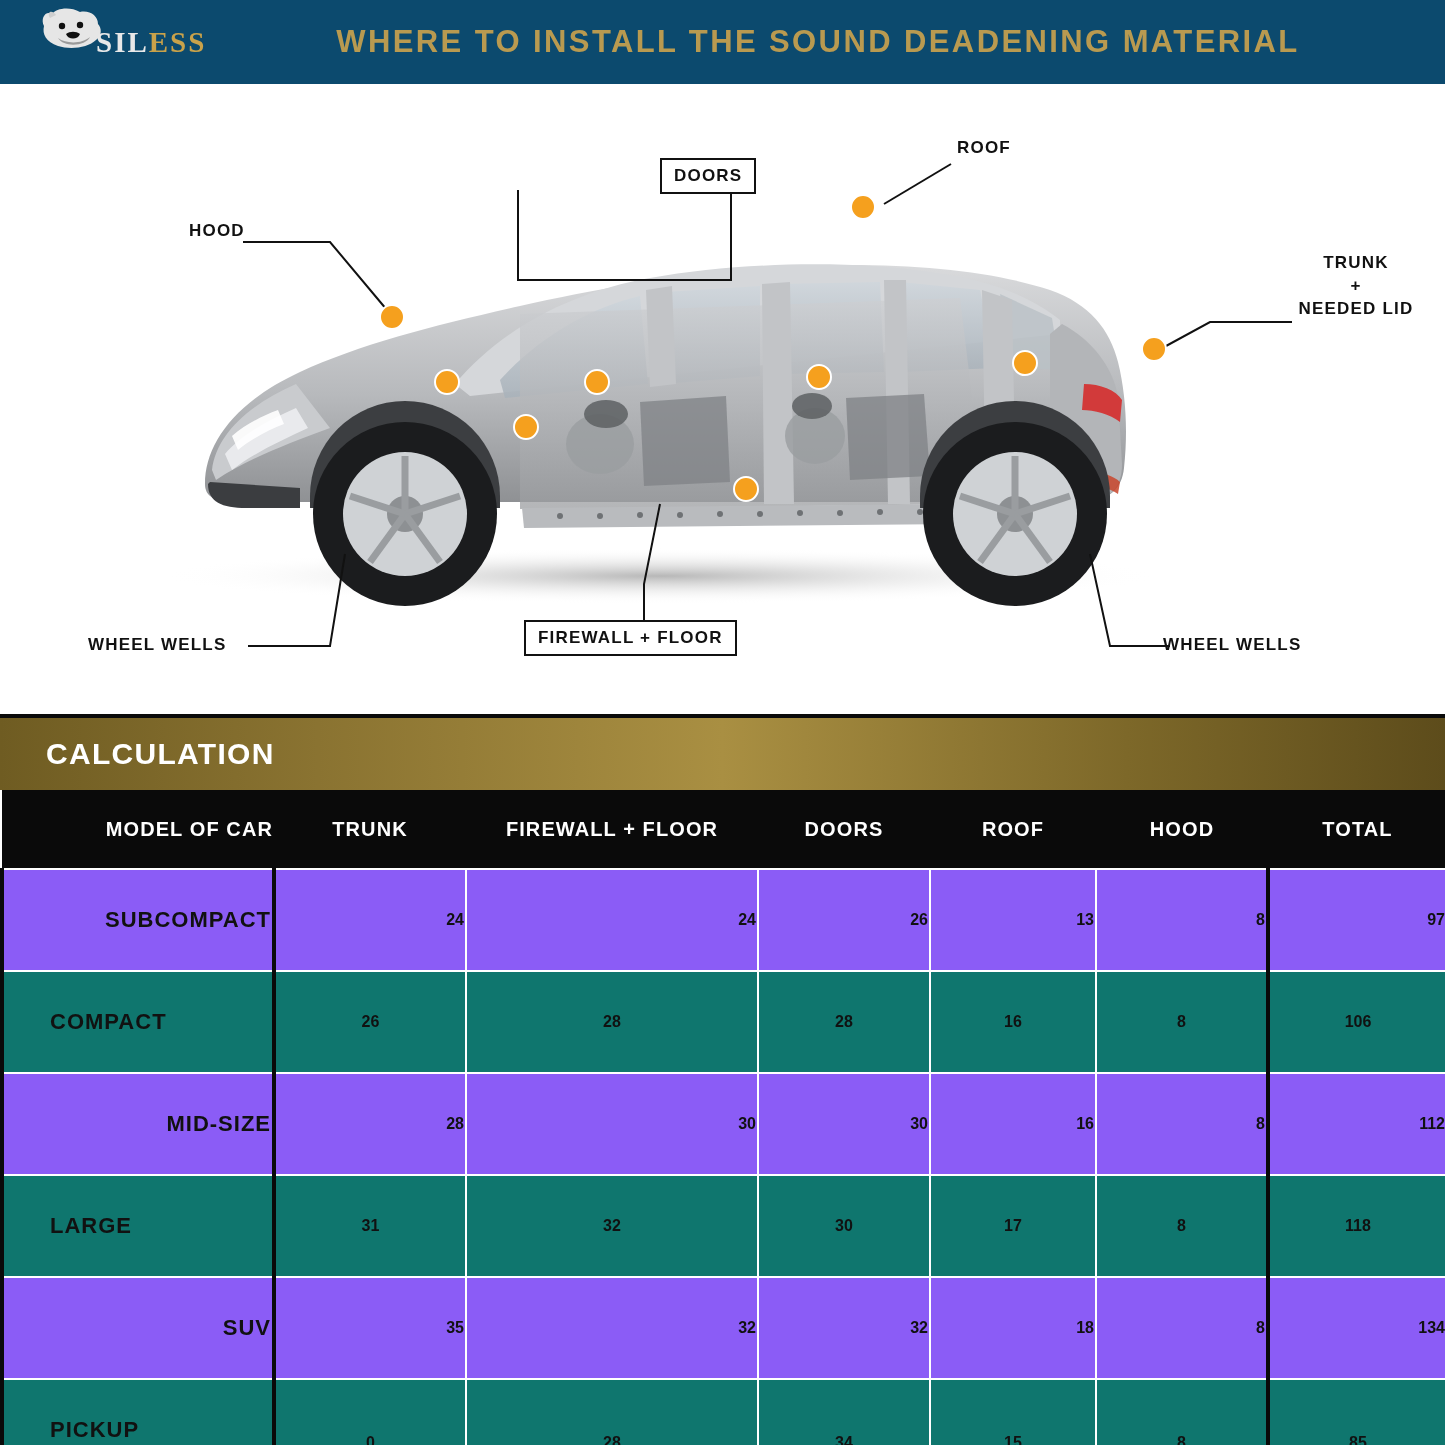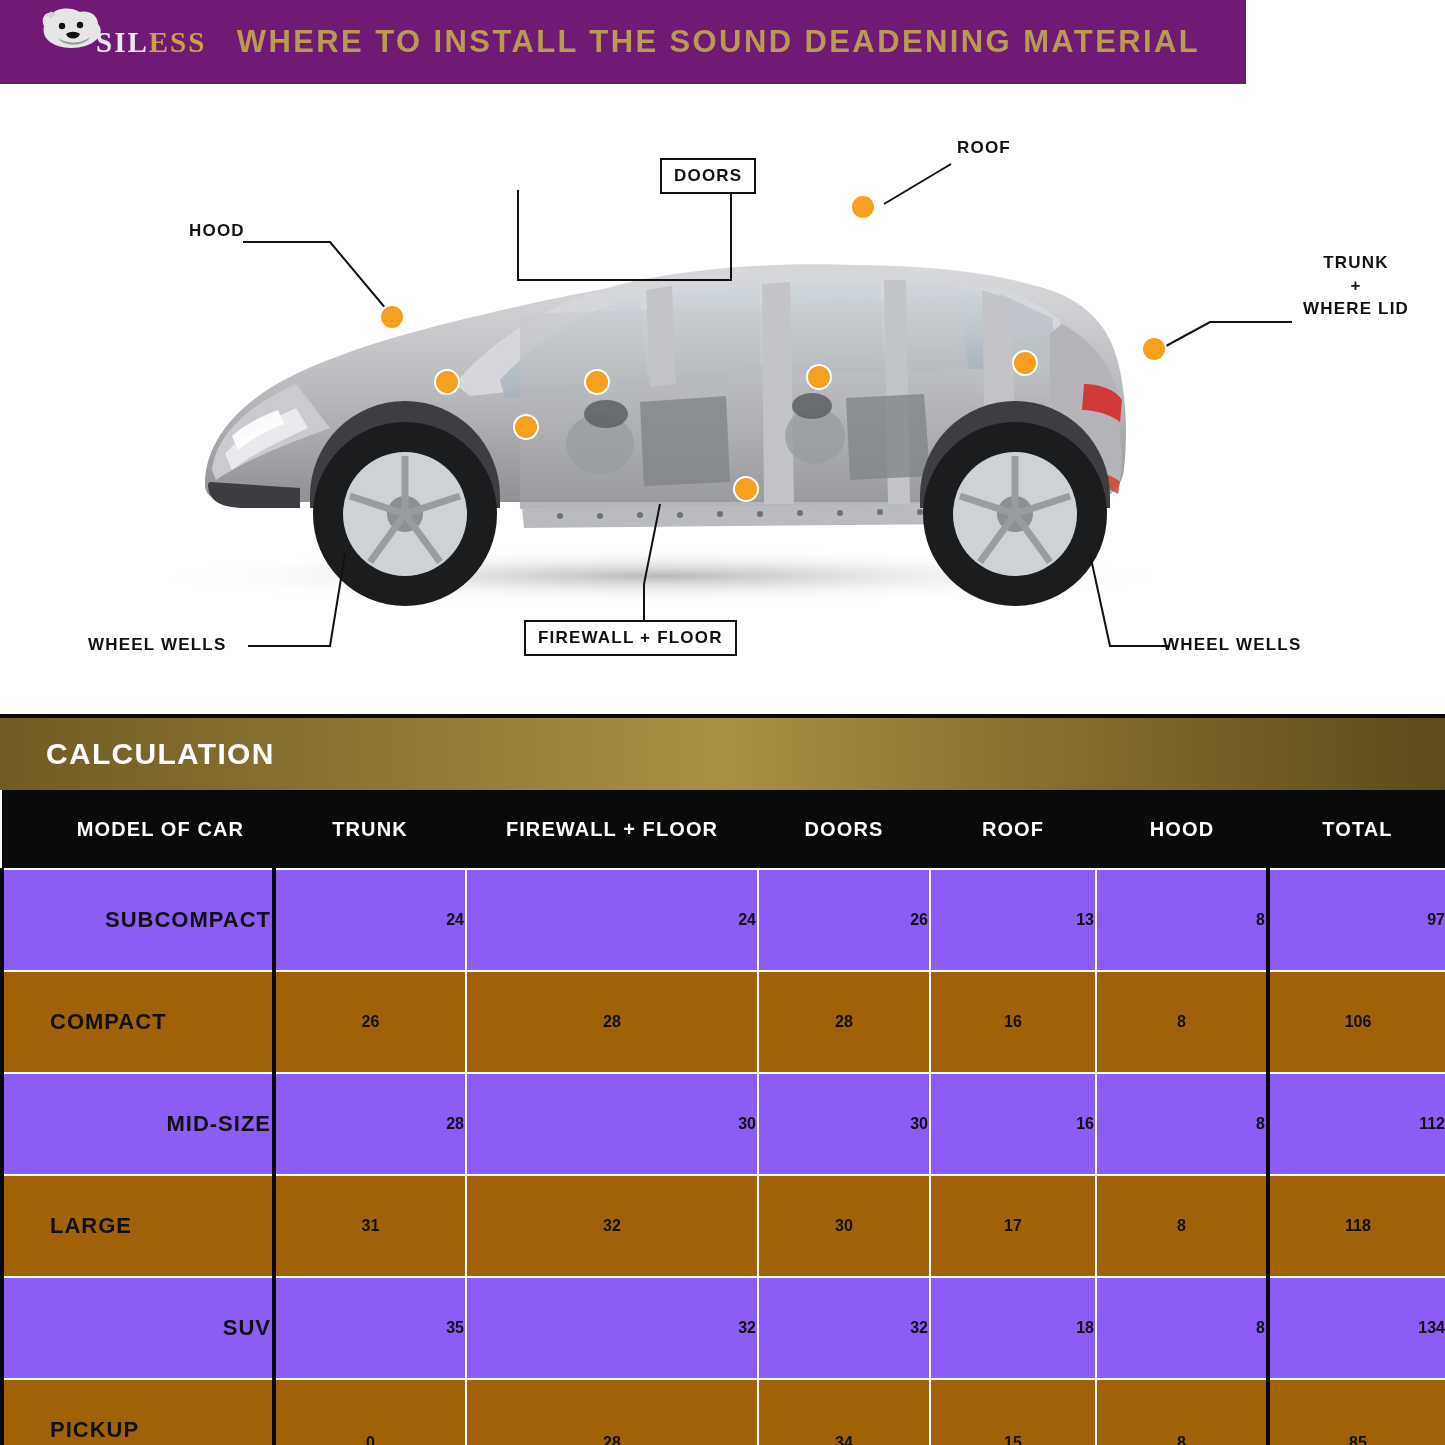--- a/index.html
+++ b/index.html
@@ -5,22 +5,22 @@
   html,body{margin:0;padding:0;}
   body{
     width:1445px;height:1445px;
     background:#ffffff;
     font-family:"Liberation Sans", sans-serif;
     overflow:hidden;
     position:relative;
   }
   
   .header{
-    position:absolute;left:0;top:0;width:1246px;height:84px;
-    background:#701a75;
+    position:absolute;left:0;top:0;width:1445px;height:84px;
+    background:#0c4a6e;
     display:flex;align-items:center;
   }
   .logo{
     position:relative;width:215px;height:84px;flex:0 0 215px;
     display:flex;align-items:center;justify-content:center;
   }
   .logo-bear{
     position:absolute;left:36px;top:6px;width:70px;height:46px;
   }
   .logo-text{
@@ -79,29 +79,29 @@
   table.calc{
     border-collapse:collapse;width:1445px;table-layout:fixed;
   }
   table.calc th{
     background:#0a0a0a;color:#ffffff;
     font-size:20px;font-weight:bold;letter-spacing:1.1px;
     height:76px;vertical-align:middle;
     text-align:center;
     border:none;
   }
-  table.calc th.first{text-align:center;padding-left:46px;}
+  table.calc th.first{text-align:right;padding-left:46px;}
   table.calc td{
     height:98px;text-align:center;vertical-align:middle;
     font-size:16px;font-weight:bold;color:#111;
     border:2px solid #ffffff;
     background:#e7e7e7;
   }
   table.calc tr.odd td{background:#8b5cf6;text-align:right;}
-  table.calc tr.even td{background:#a16207;}
+  table.calc tr.even td{background:#0f766e;}
   table.calc td.first{
     text-align:left;padding-left:46px;font-size:22px;letter-spacing:1px;
   }
   table.calc td.first .sub{display:block;margin-top:36px;}
   .colsep{border-left:4px solid #0a0a0a !important;}
 </style>
 </head>
 <body>
 
 <div class="header">
@@ -273,21 +273,21 @@
 
   <div class="lbl" style="left:189px;top:137px;">HOOD</div>
 
   <div class="lbl boxed" style="left:660px;top:74px;">DOORS</div>
 
   <div class="lbl" style="left:957px;top:54px;">ROOF</div>
 
   <div class="lbl multiline" style="left:1296px;top:168px;width:120px;">
     <span>TRUNK</span><br>
     <span>+</span><br>
-    <span>WHERE LID</span>
+    <span>NEEDED LID</span>
   </div>
 
   <div class="lbl" style="left:88px;top:551px;">WHEEL WELLS</div>
 
   <div class="lbl boxed" style="left:524px;top:536px;">FIREWALL + FLOOR</div>
 
   <div class="lbl" style="left:1163px;top:551px;">WHEEL WELLS</div>
 </div>
 
 <div class="calcwrap">

